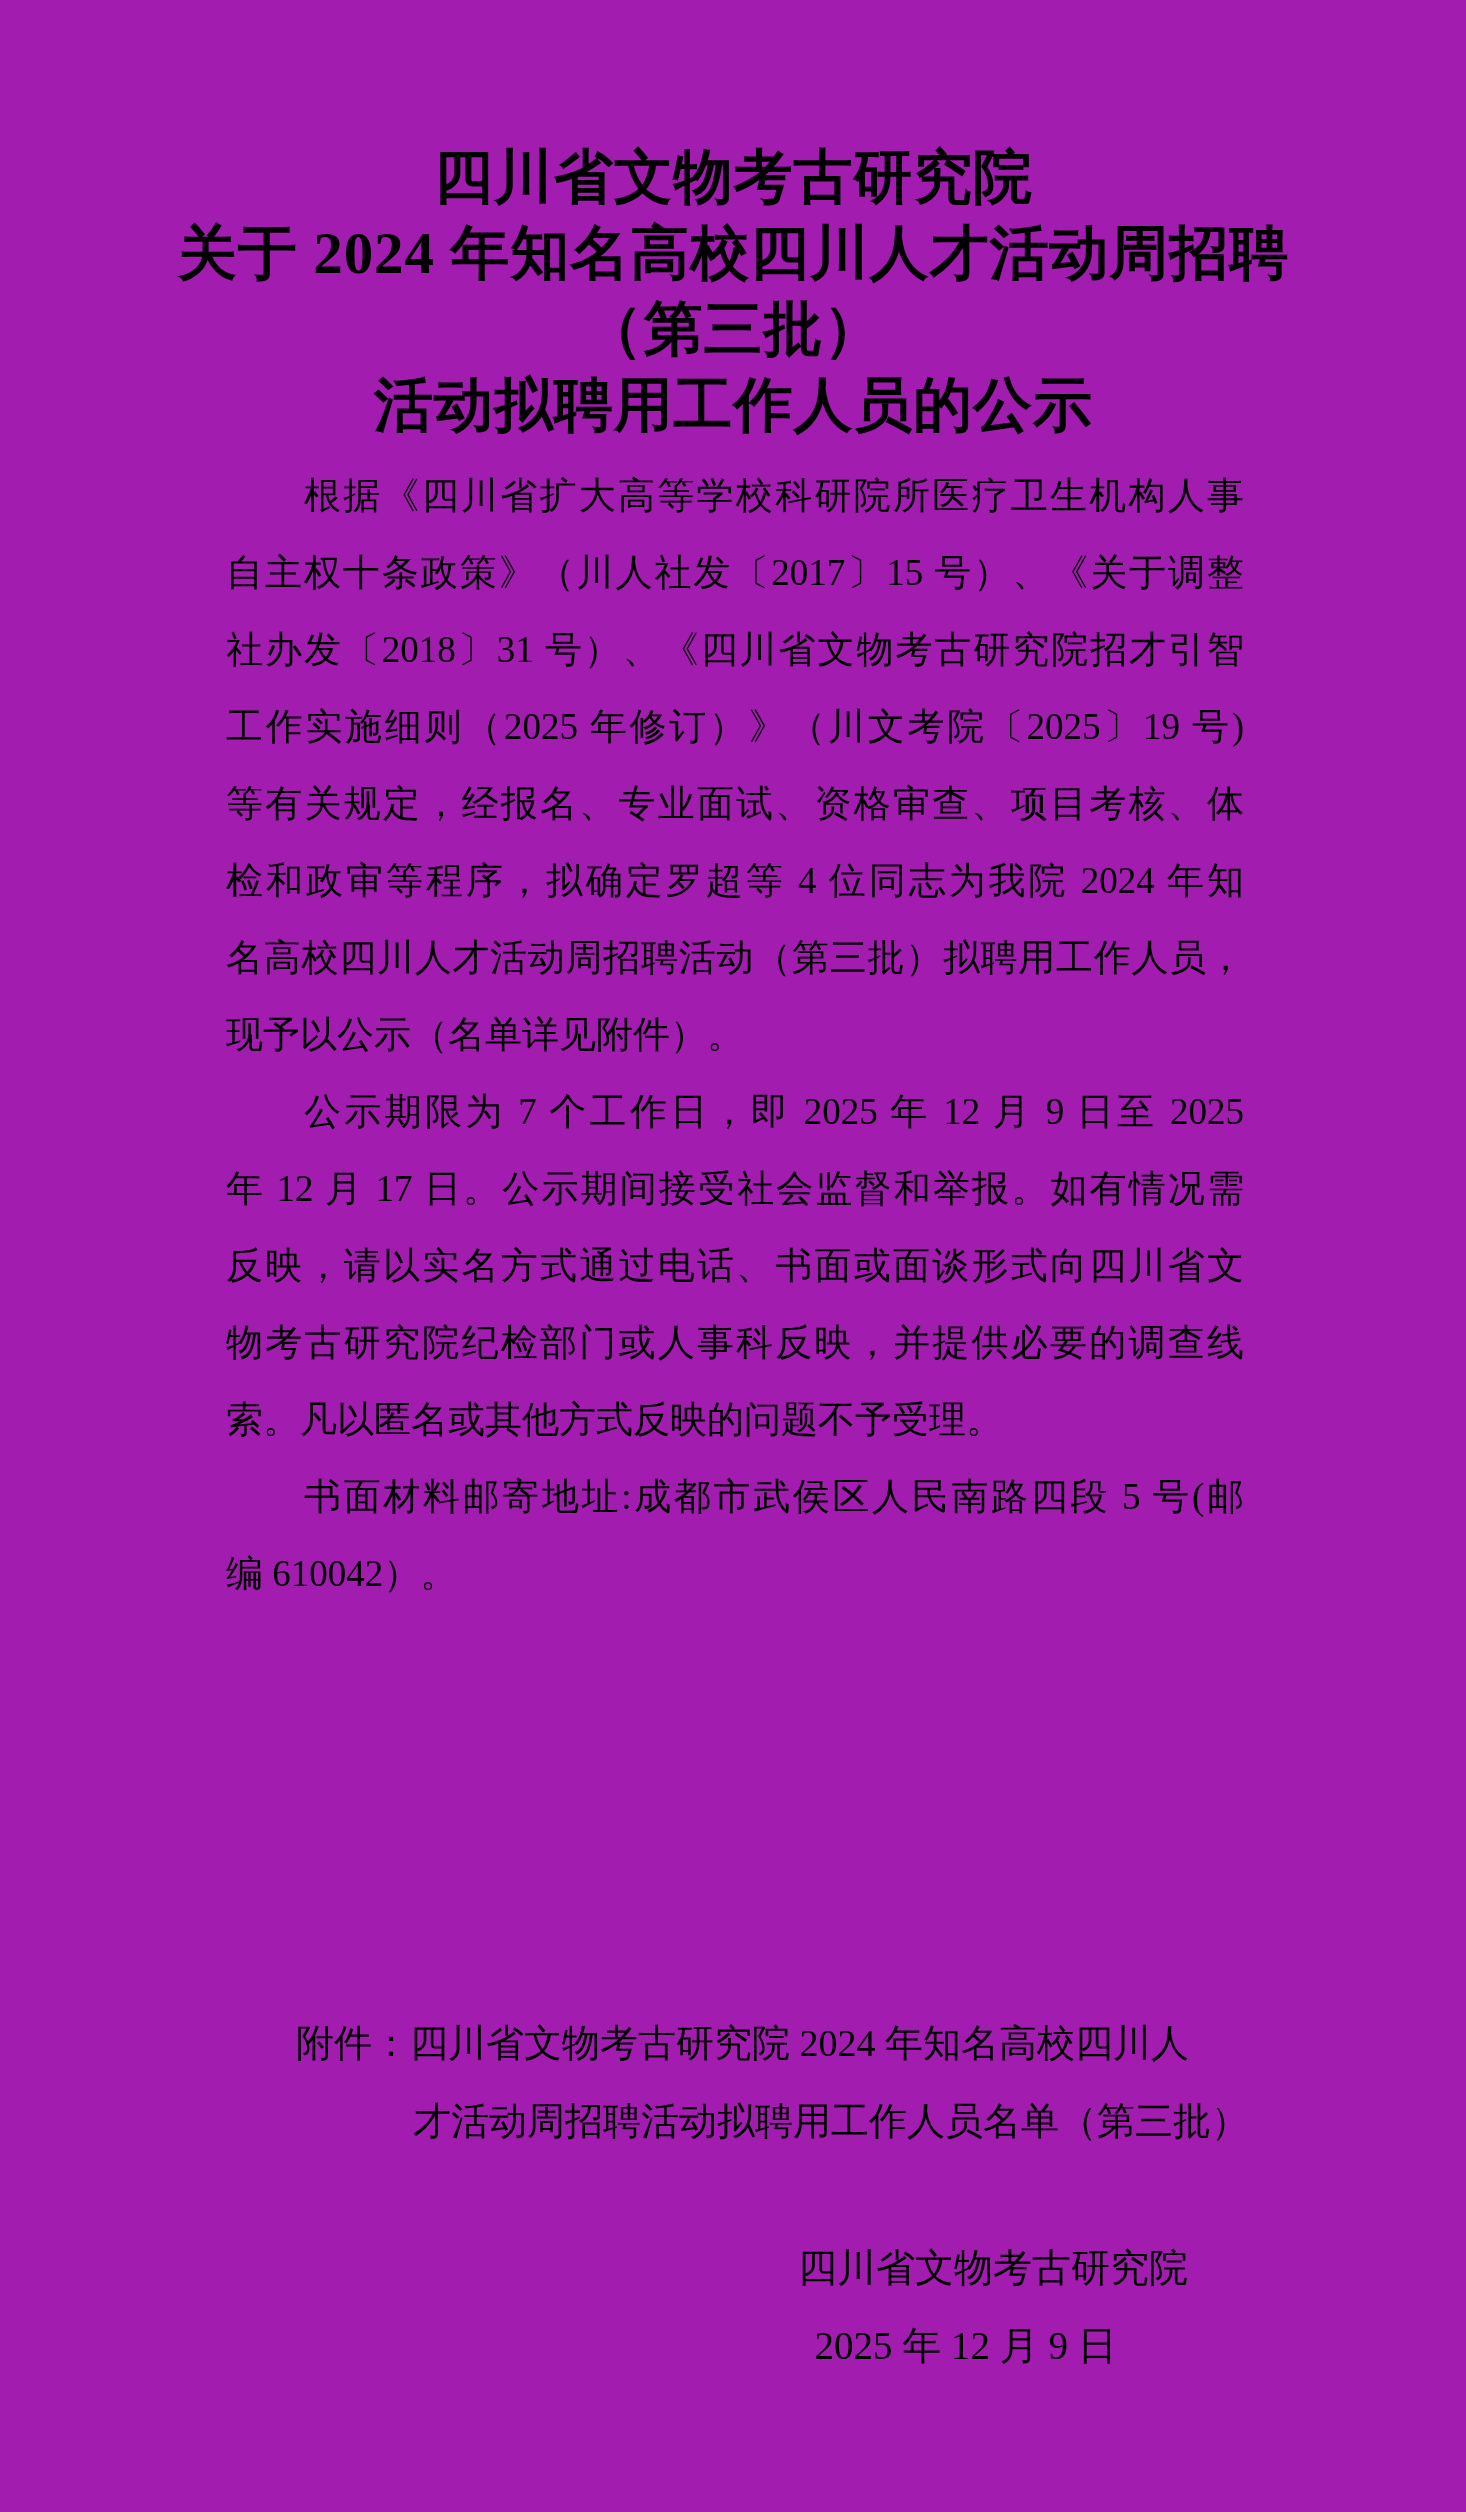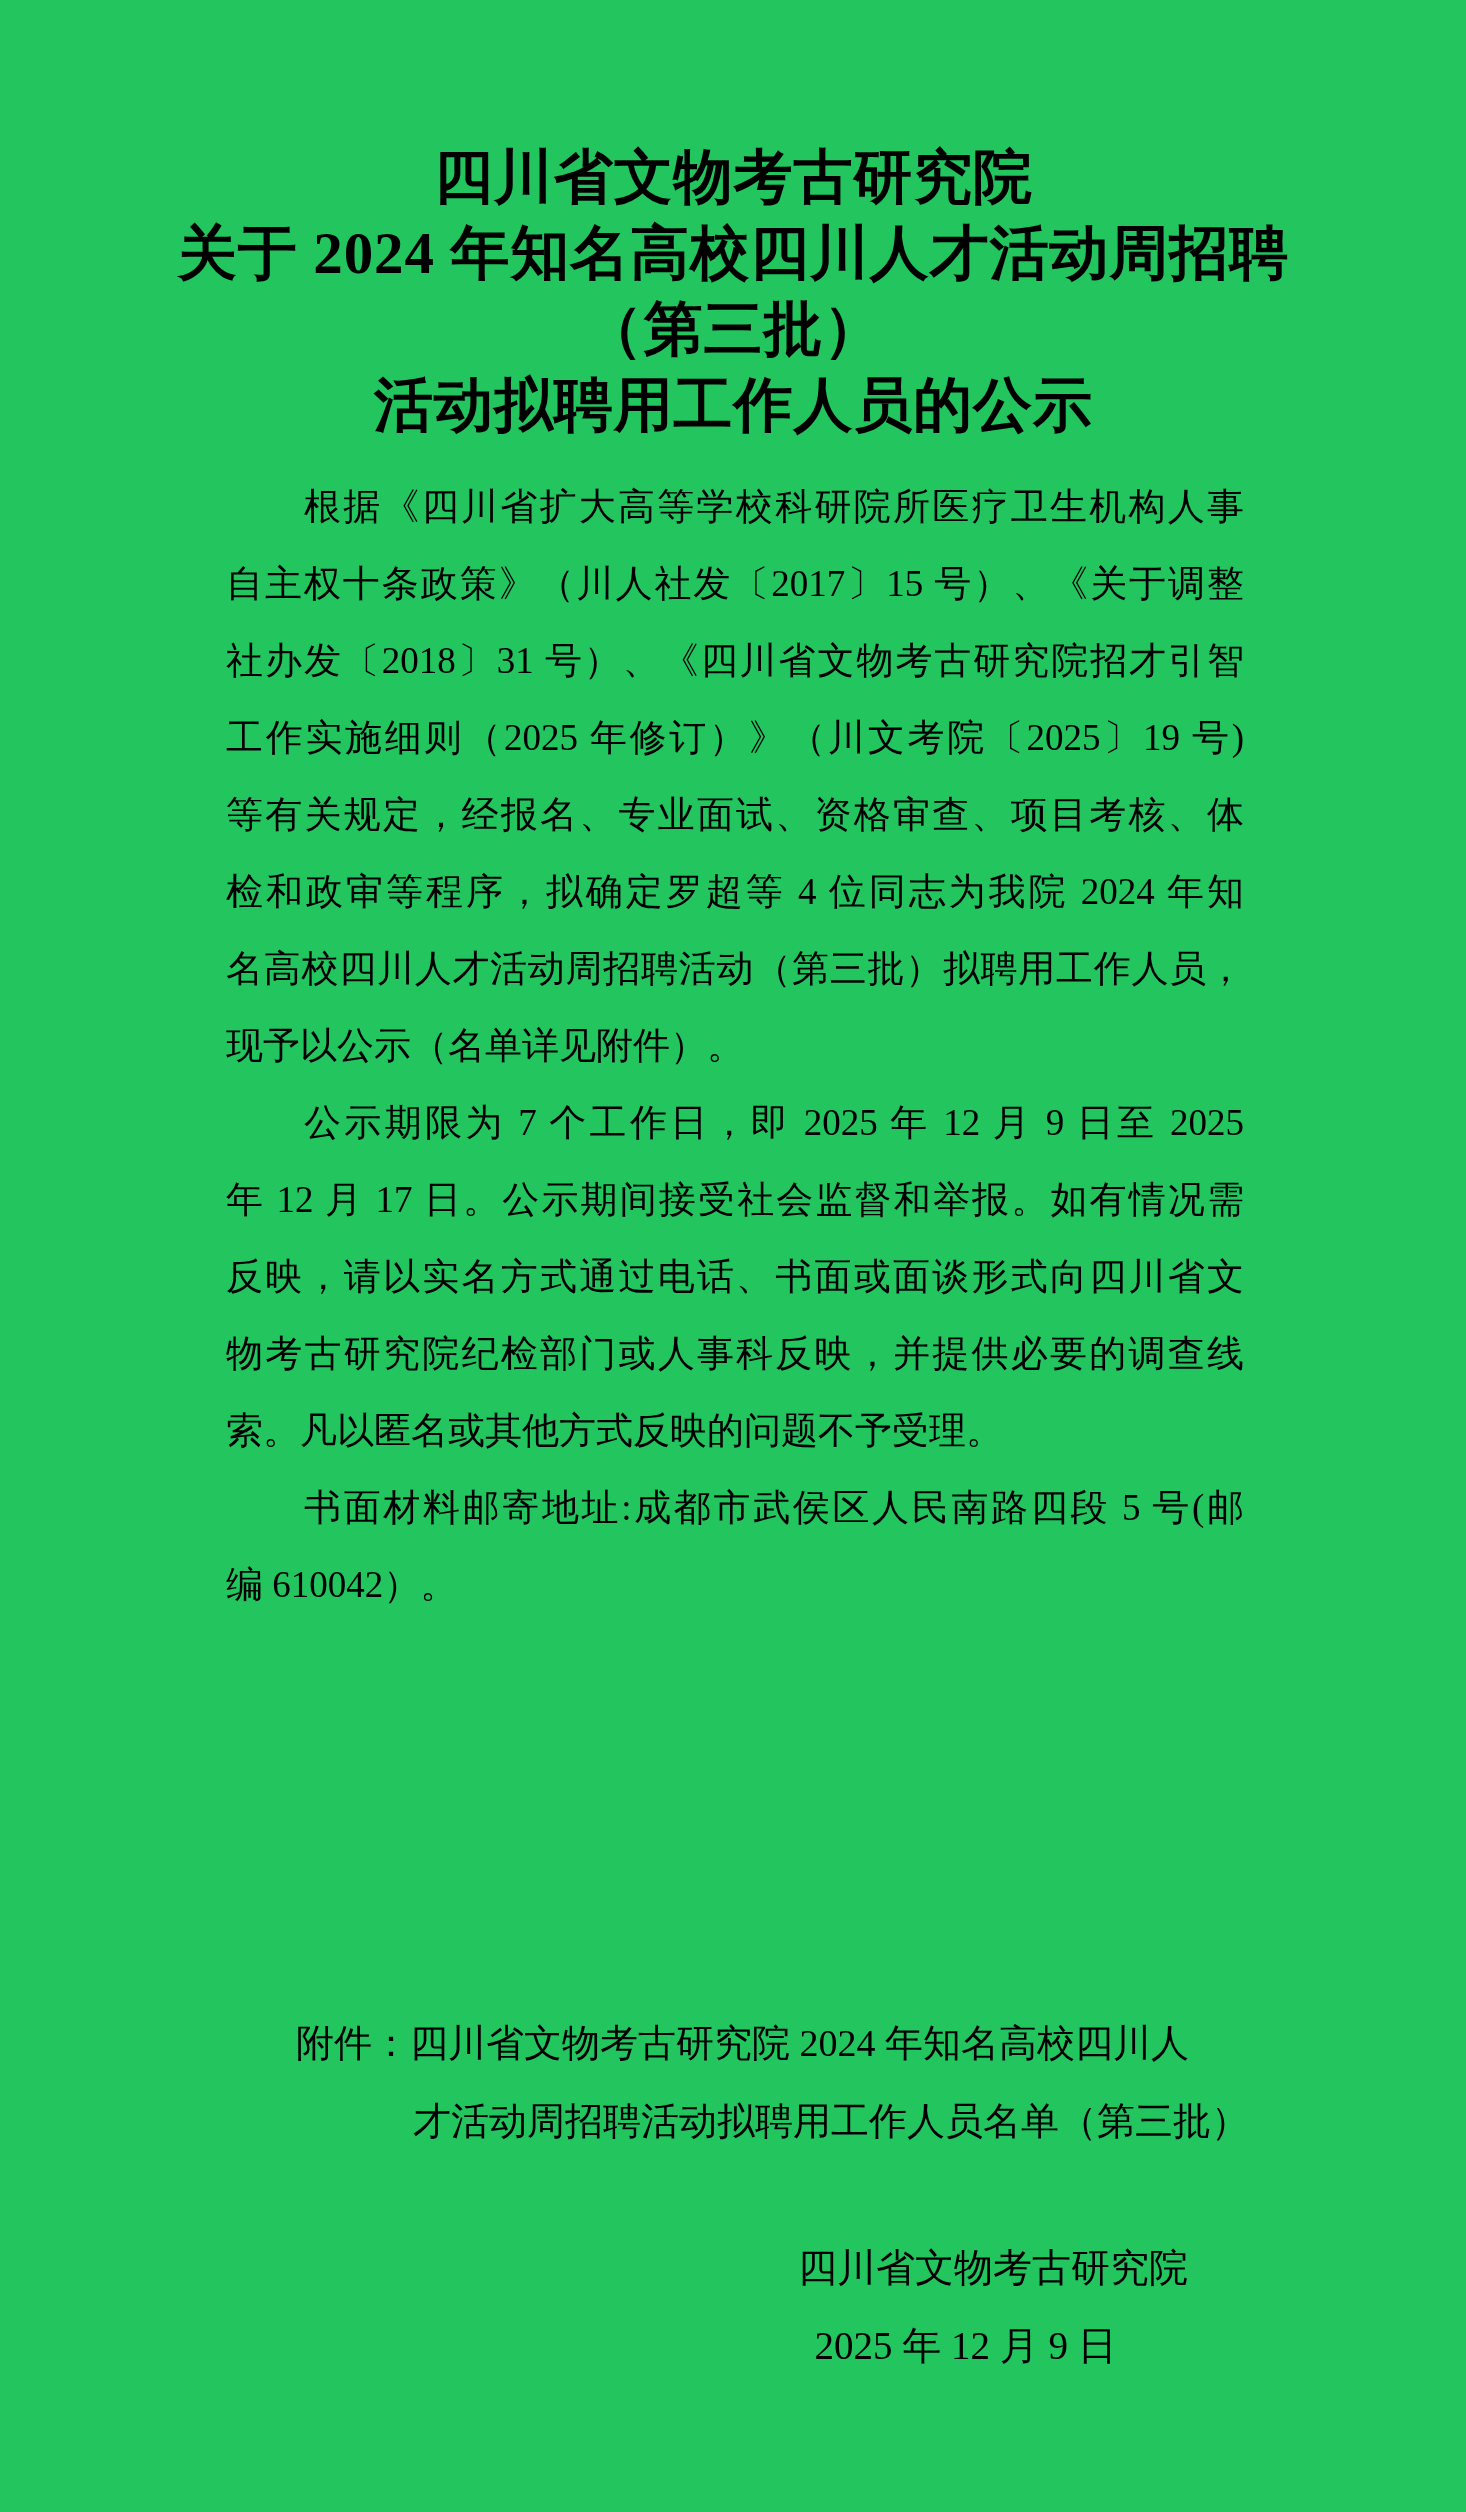--- a/index.html
+++ b/index.html
@@ -11,39 +11,39 @@
     width: 1467px;
     height: 2512px;
     position: relative;
     font-family: "Liberation Serif", "DejaVu Serif", serif;
     color: #000000;
     -webkit-font-smoothing: antialiased;
   }
   .page {
     position: absolute;
     inset: 0;
-    background: #22c55e;
+    background: #a21caf;
   }
   
   .title-block {
     position: absolute;
     top: 139px;
     left: 0;
     width: 100%;
     text-align: center;
     font-size: 59px;
     font-weight: bold;
     line-height: 76px;
     letter-spacing: 0.9px;
     white-space: nowrap;
   }
   
   .body-block {
     position: absolute;
-    top: 468px;
+    top: 457px;
     left: 226px;
     width: 1018px;
     font-size: 37px;
     line-height: 77px;
   }
   .jline {
     text-align: justify;
     text-align-last: justify;
   }
   .lastline {

